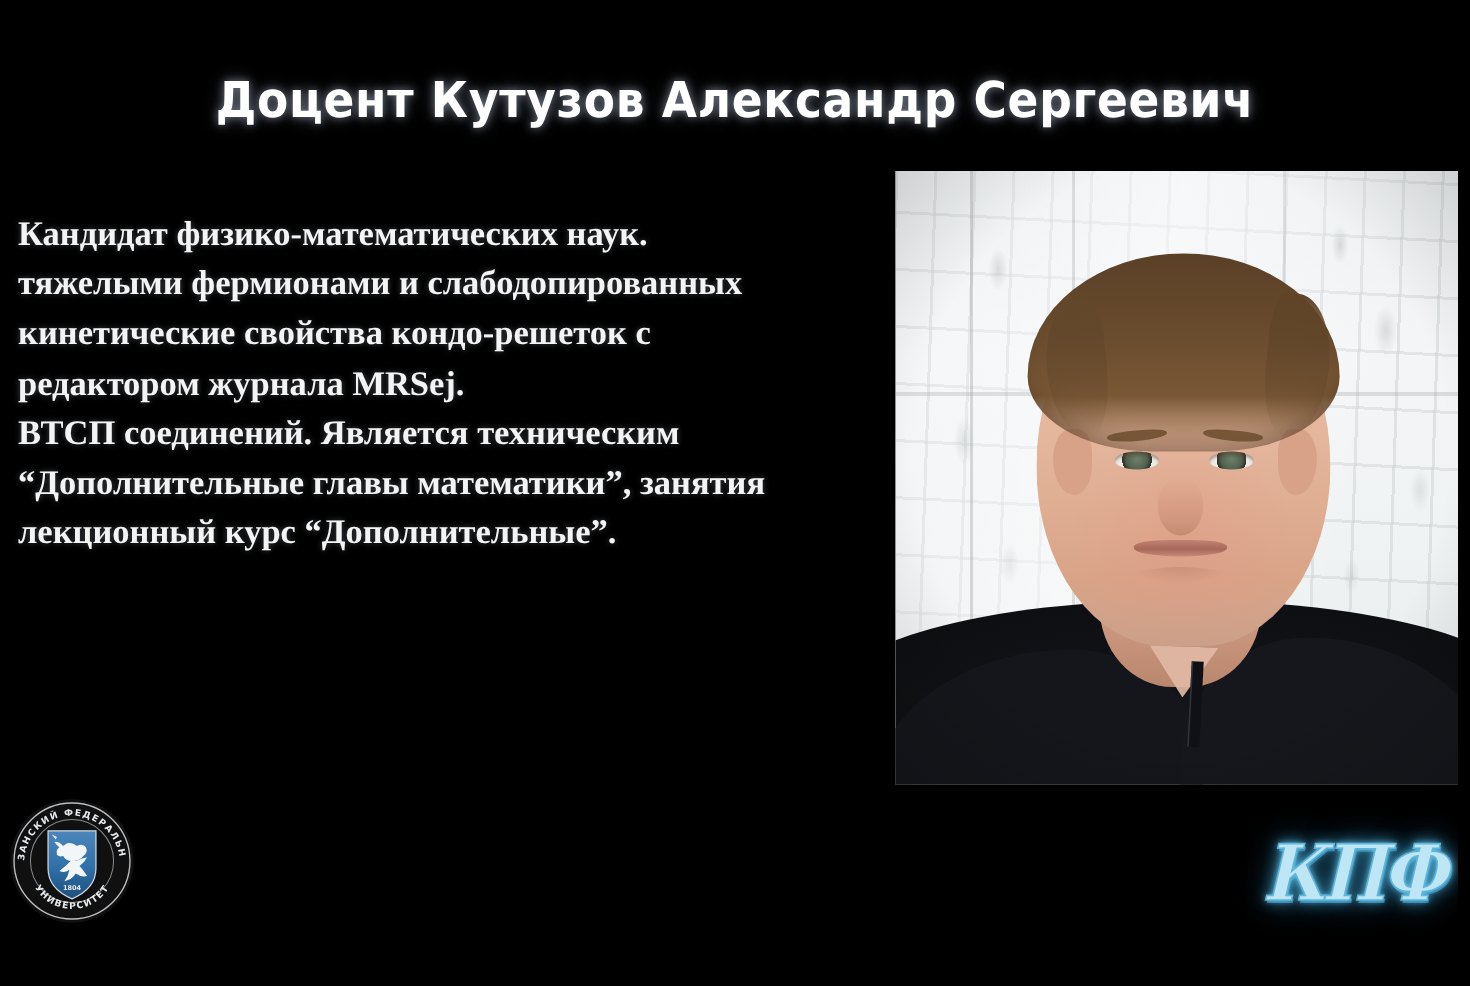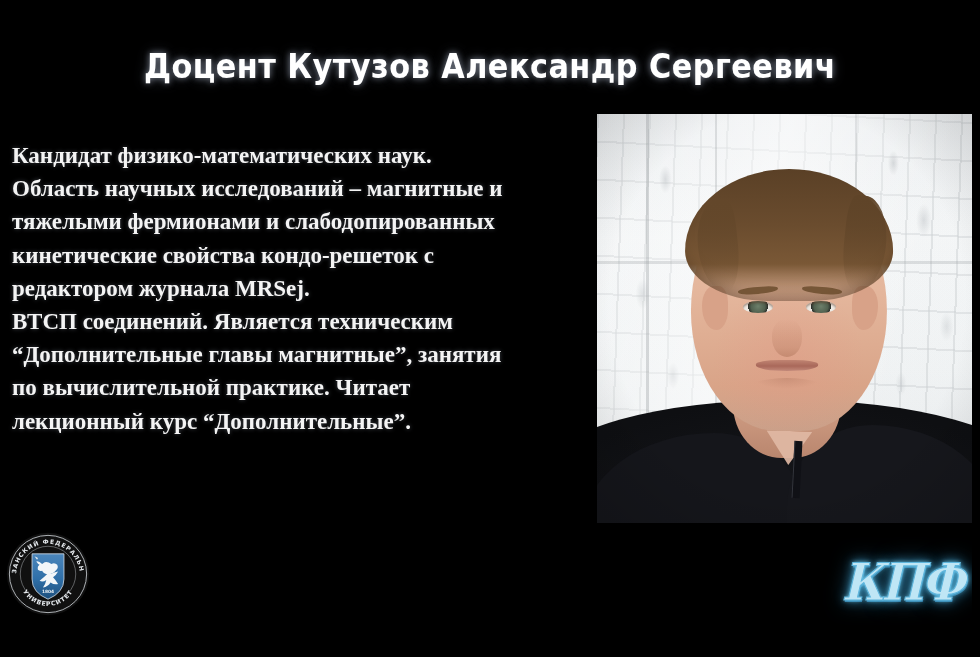--- a/index.html
+++ b/index.html
@@ -293,27 +293,25 @@
 </style>
 </head>
 <body>
 
 <div id="slide">
 
   <div id="slide-title">Доцент Кутузов Александр Сергеевич</div>
 
   <div id="body-text">
     <span class="bline">Кандидат физико-математических  наук.</span>
-    <span class="bline">Область научных исследований – магнитные и</span>
     <span class="bline">тяжелыми фермионами и слабодопированных</span>
     <span class="bline">кинетические  свойства кондо-решеток с</span>
     <span class="bline">редактором журнала MRSej.</span>
     <span class="bline">ВТСП соединений. Является техническим</span>
-    <span class="bline">“Дополнительные главы магнитные”, занятия</span>
-    <span class="bline">по вычислительной практике. Читает</span>
+    <span class="bline">“Дополнительные главы математики”, занятия</span>
     <span class="bline">лекционный курс “Дополнительные”.</span>
   </div>
 
   <div id="photo-frame">
     <div class="photo-layer curtain"></div>
     <div class="photo-layer lace"></div>
     <div class="photo-layer seams"></div>
 
     <div class="torso"></div>
     <div class="torso-left"></div>

